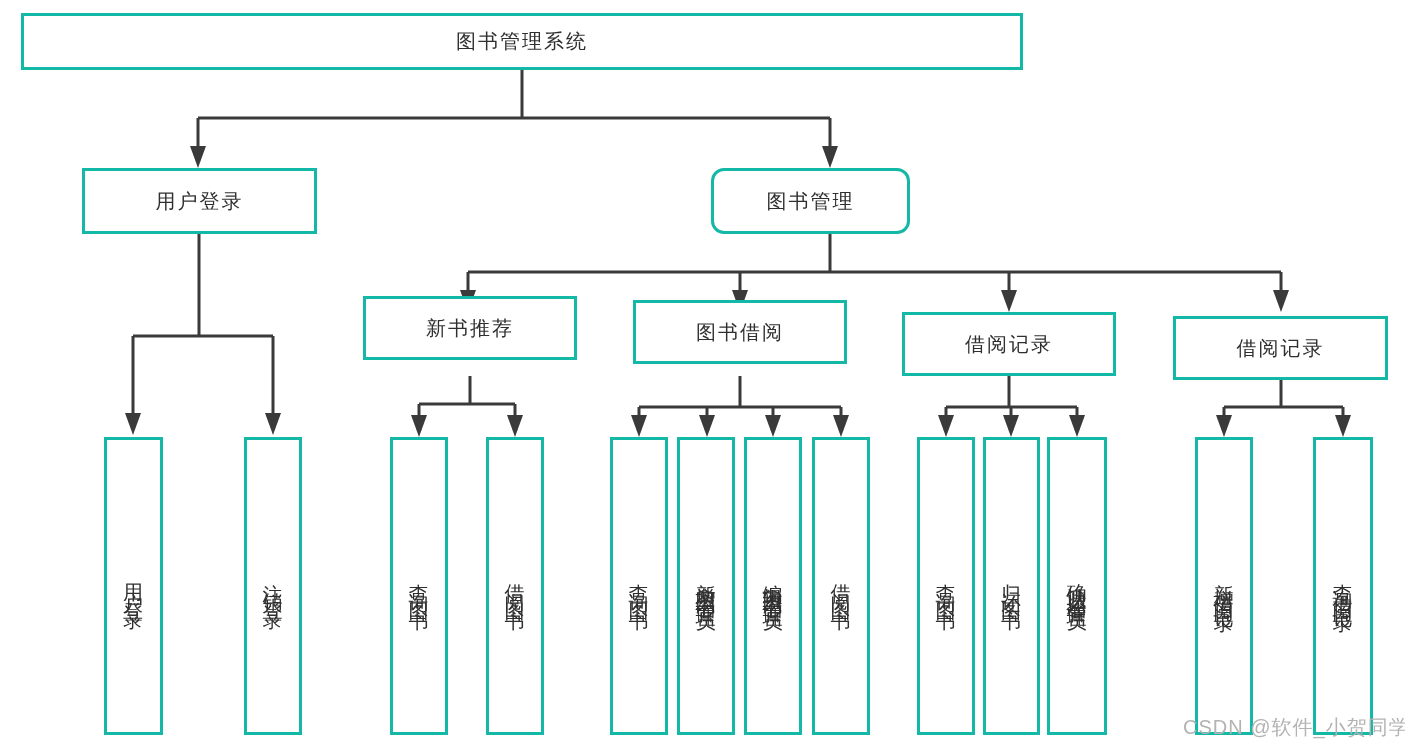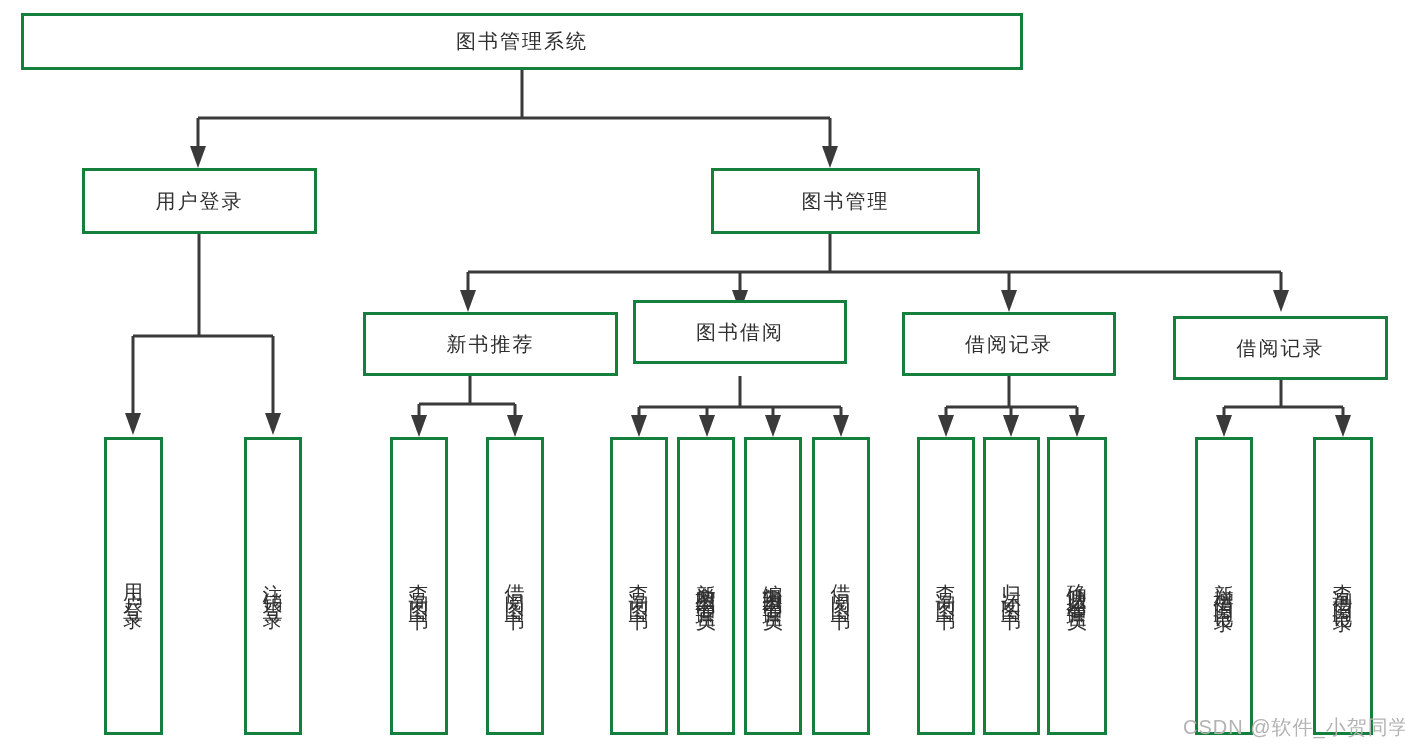--- a/index.html
+++ b/index.html
@@ -7,44 +7,44 @@
     position: relative;
     width: 1405px;
     height: 747px;
     background: #ffffff;
     font-family: "Liberation Sans", "DejaVu Sans", sans-serif;
     overflow: hidden;
   }
   .box {
     position: absolute;
     box-sizing: border-box;
-    border: 3px solid #15803d;
+    border: 3px solid #14b8a6;
     background: #ffffff;
     display: flex;
     align-items: center;
     justify-content: center;
     color: #2f2f2f;
     font-size: 20px;
     letter-spacing: 2px;
     z-index: 2;
   }
   .vbox {
     writing-mode: vertical-rl;
     text-orientation: mixed;
     letter-spacing: 9px;
     line-height: 1;
     padding-top: 0;
   }
   
   #n-root   { left: 21px;   top: 13px;  width: 1002px; height: 57px; }
   
   #n-user   { left: 82px;   top: 168px; width: 235px;  height: 66px; }
-  #n-book   { left: 711px;  top: 168px; width: 269px;  height: 66px; }
+  #n-book   { left: 711px;  top: 168px; width: 199px;  height: 66px; border-radius: 13px; }
   
-  #n-rec    { left: 363px;  top: 312px; width: 255px;  height: 64px; }
+  #n-rec    { left: 363px;  top: 296px; width: 214px;  height: 64px; }
   #n-bor    { left: 633px;  top: 300px; width: 214px;  height: 64px; }
   #n-cur    { left: 902px;  top: 312px; width: 214px;  height: 64px; }
   #n-log    { left: 1173px; top: 316px; width: 215px;  height: 64px; }
   
   .leaf { top: 437px; height: 298px; width: 58px; }
   #l-user1 { left: 104px; width: 59px; }
   #l-user2 { left: 244px; }
   #l-rec1  { left: 390px; }
   #l-rec2  { left: 486px; }
   #l-bor1  { left: 610px; }

